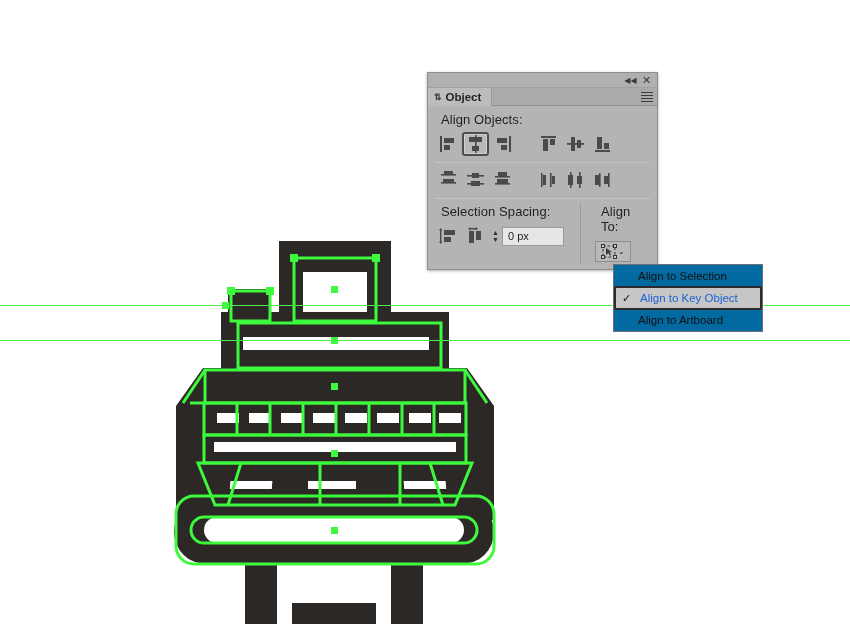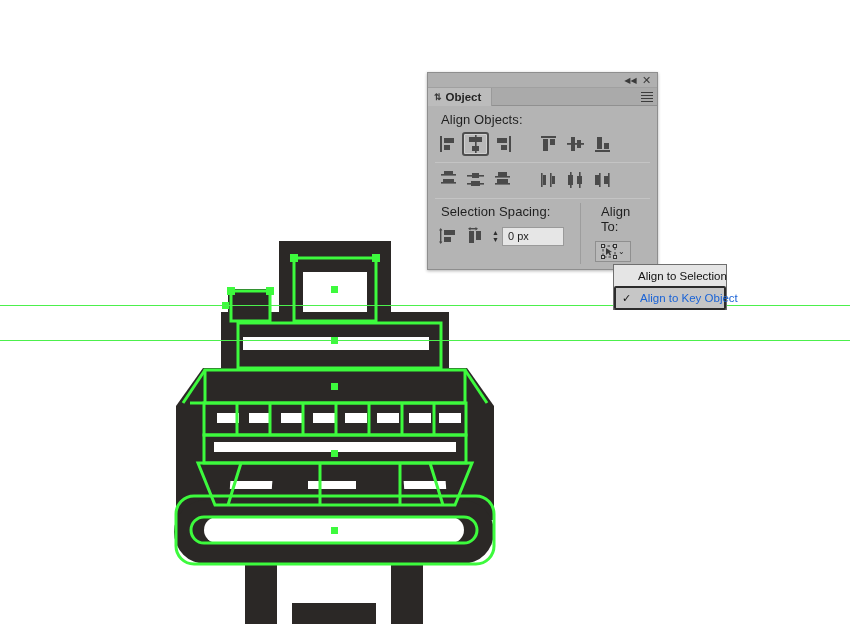--- a/index.html
+++ b/index.html
@@ -143,22 +143,22 @@
     border: 1px solid #8f8f8f;
     display: flex; align-items: center; justify-content: center; gap: 1px;
     cursor: pointer;
   }
   .chev { font-size: 8px; color: #262626; }
 
   
   #align-to-menu {
     position: absolute;
     left: 613px; top: 264px;
-    width: 114px;
-    background: #e5e5e5;
+    width: 150px;
+    background: #0369a1;
     border: 1px solid #6f6f6f;
     z-index: 40;
     font-size: 11.5px;
     color: #111;
   }
   .menu-item {
     height: 22px; line-height: 22px;
     padding-left: 24px;
     position: relative;
     cursor: pointer;
@@ -454,15 +454,18 @@
   </div>
 
   <div id="align-to-menu">
     <div class="menu-item">
       <span>Align to Selection</span>
     </div>
     <div class="menu-item checked">
       <span class="tick">✓</span>
       <span>Align to Key Object</span>
     </div>
+    <div class="menu-item">
+      <span>Align to Artboard</span>
+    </div>
   </div>
 
 </div>
 
 </body></html>

